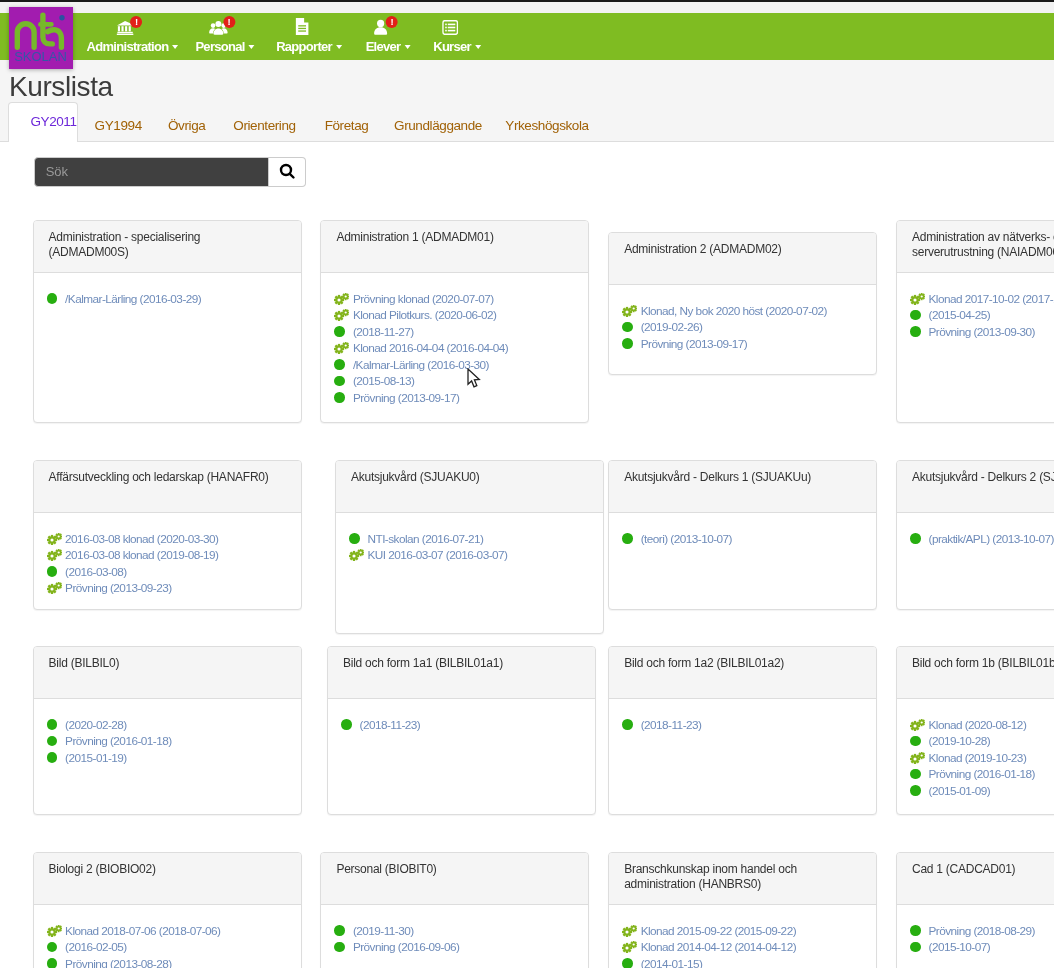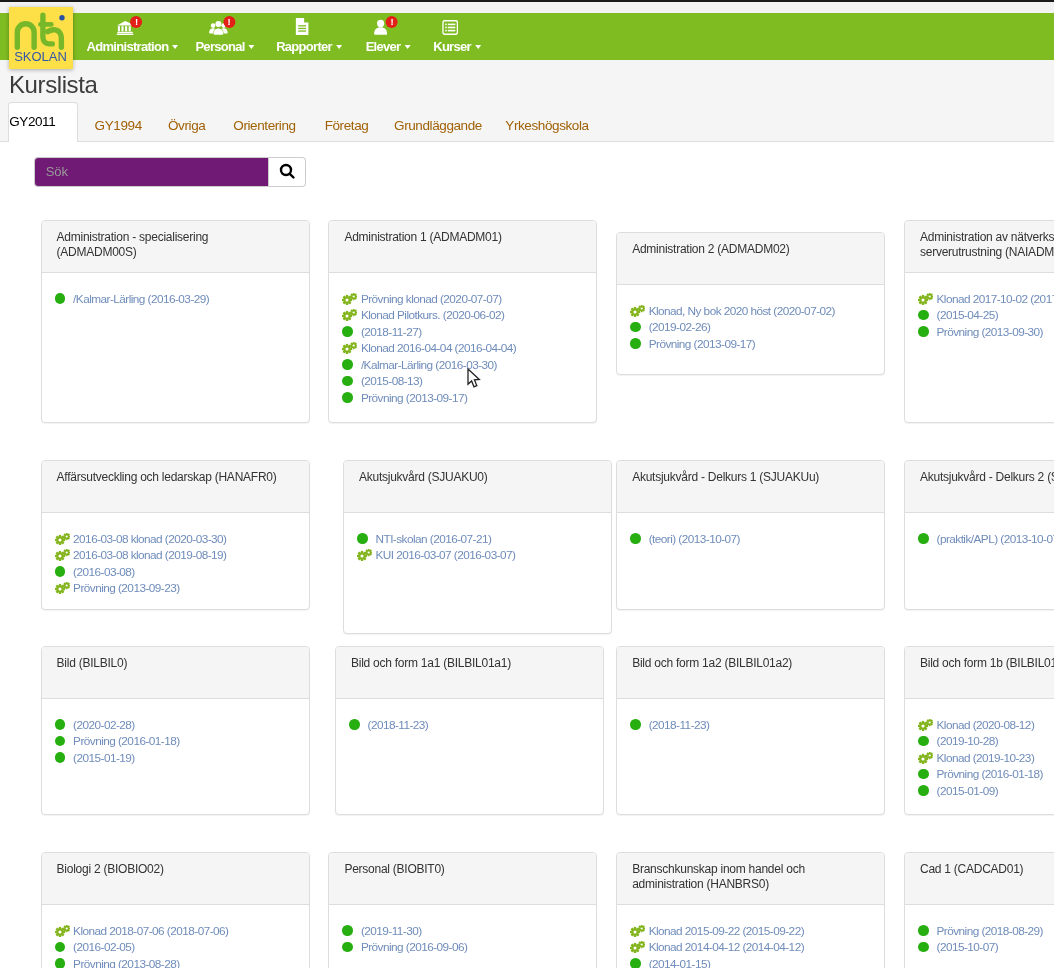--- a/index.html
+++ b/index.html
@@ -1,34 +1,34 @@
 <!DOCTYPE html>
 <html lang="sv"><head><meta charset="utf-8"><title>Kurslista</title>
 <style>
 * { margin:0; padding:0; box-sizing:border-box; }
 html,body { width:1054px; height:968px; overflow:hidden; }
 body { position:relative; font-family:"Liberation Sans",sans-serif; background:#fff; }
 .topline { position:absolute; left:0; top:0; width:1054px; height:1.5px; background:#191919; }
 .topstrip { position:absolute; left:0; top:2px; width:1054px; height:11px; background:#f2f2f2; }
 .navbar { position:absolute; left:0; top:13px; width:1054px; height:46.5px; background:#7fbc22; }
 .grayband { position:absolute; left:0; top:59.5px; width:1054px; height:82.5px; background:#f5f5f5; border-bottom:1px solid #ddd; }
-.logo { position:absolute; left:9px; top:7px; width:64px; height:62px; background:#fde047; box-shadow:0 1px 4px rgba(0,0,0,0.3); z-index:5; }
+.logo { position:absolute; left:9px; top:7px; width:64px; height:62px; background:#a21caf; box-shadow:0 1px 4px rgba(0,0,0,0.3); z-index:5; }
 .nitem { position:absolute; top:20px; transform:translateX(-50%); text-align:center; }
 .nicon { position:relative; display:block; height:15px; width:20px; margin:0 auto; }
 .nicon > svg { position:absolute; bottom:0; left:50%; transform:translateX(-50%); }
 .badge { position:absolute; top:-4px; right:-7px; width:12px; height:12px; background:#e22018; border-radius:50%; color:#fff; font-size:9.5px; font-weight:bold; line-height:12.5px; text-align:center; }
 .nlabel { color:#fff; font-size:13px; font-weight:bold; letter-spacing:-0.7px; margin-top:3.5px; white-space:nowrap;margin-left:14px; }
 .caret { display:inline-block; width:0; height:0; border-left:3.5px solid transparent; border-right:3.5px solid transparent; border-top:4px solid #fff; vertical-align:middle; margin-left:1px; }
-h1 { position:absolute; left:9px; top:70.5px; font-size:24px; font-weight:400; color:#3c3c3c; letter-spacing:-0.4px;text-align:right; }
-.tabactive { position:absolute; left:8.2px; top:102px; width:69.4px; height:40px; background:#fff; border:1px solid #ddd; border-bottom:none; border-radius:4px 4px 0 0; z-index:3; color:#000000; font-size:13.5px; letter-spacing:-0.4px; text-align:left; line-height:38px; }
+h1 { position:absolute; left:9px; top:70.5px; font-size:28px; font-weight:400; color:#3c3c3c; letter-spacing:-0.4px;text-align:right; }
+.tabactive { position:absolute; left:8.2px; top:102px; width:69.4px; height:40px; background:#fff; border:1px solid #ddd; border-bottom:none; border-radius:4px 4px 0 0; z-index:3; color:#6d28d9; font-size:13.5px; letter-spacing:-0.4px; text-align:right; line-height:38px; }
 .tab { position:absolute; top:118px; transform:translateX(-50%); color:#a16207; font-size:13.5px; letter-spacing:-0.4px; height:16px; line-height:16px; }
 .search { position:absolute; left:33.7px; top:157px; width:272.3px; height:30px; }
-.sinput { position:absolute; left:0; top:0; width:235.3px; height:30px; border:1px solid #ccc; border-radius:4px 0 0 4px; background:#701a75; color:#999; font-size:13px; line-height:28px; padding-left:11px; }
+.sinput { position:absolute; left:0; top:0; width:235.3px; height:30px; border:1px solid #ccc; border-radius:4px 0 0 4px; background:#404040; color:#999; font-size:13px; line-height:28px; padding-left:11px; }
 .sbtn { position:absolute; left:235.3px; top:0; width:37px; height:30px; border:1px solid #ccc; border-left:none; border-radius:0 4px 4px 0; background:#fff; }
-.card { position:absolute; width:269px; background:#fff; border:1px solid #ddd; border-radius:4px; box-shadow:0 1px 1px rgba(0,0,0,0.05);margin-left:8px; }
+.card { position:absolute; width:269px; background:#fff; border:1px solid #ddd; border-radius:4px; box-shadow:0 1px 1px rgba(0,0,0,0.05); }
 .chead { height:52px; background:#f5f5f5; border-bottom:1px solid #ddd; border-radius:3px 3px 0 0; padding:9px 15px 0; }
 .ctitle { font-size:12px; line-height:15px; color:#333; letter-spacing:-0.25px; }
 .clist { list-style:none; padding:16.5px 5px 0 13px; }
 .clist li { position:relative; height:16.5px; line-height:16.5px; white-space:nowrap; padding-left:18.5px; }
 .ci { position:absolute; left:0; top:3.5px; width:10.5px; height:10.5px; border-radius:50%; background:#27ae10; }
 .gi { position:absolute; left:0; top:3px; }
 .lk { color:#6f8cba; font-size:11.8px; letter-spacing:-0.55px; }
 .cursor { position:absolute; left:467px; top:368px; z-index:9; }
 </style></head><body>
 <div class="topline"></div>

